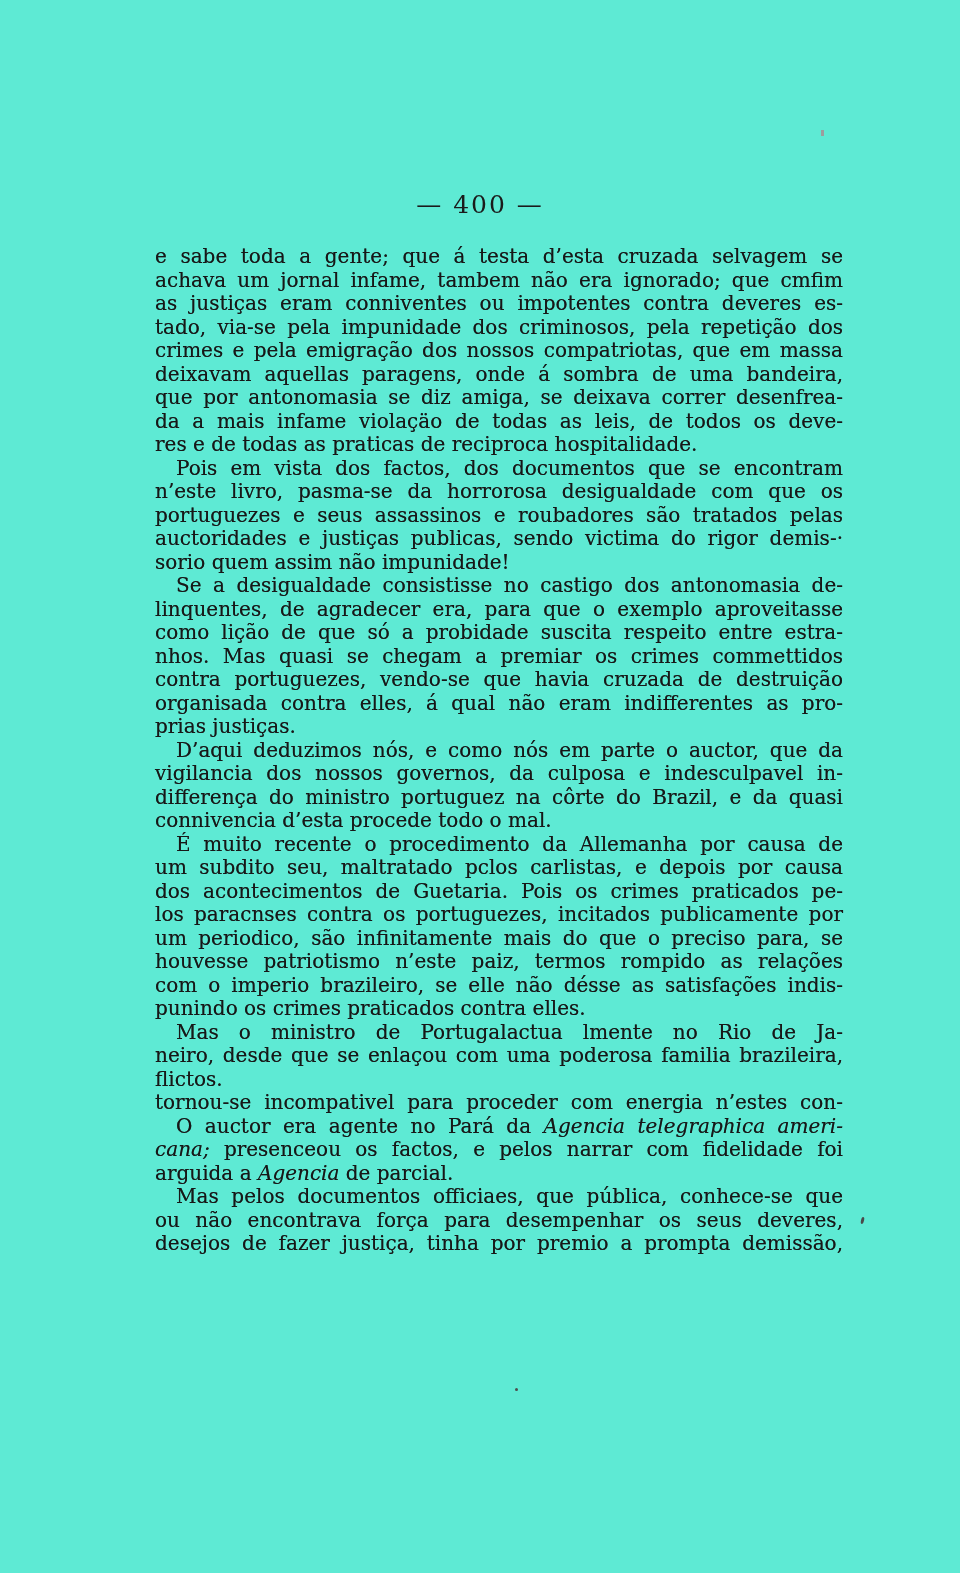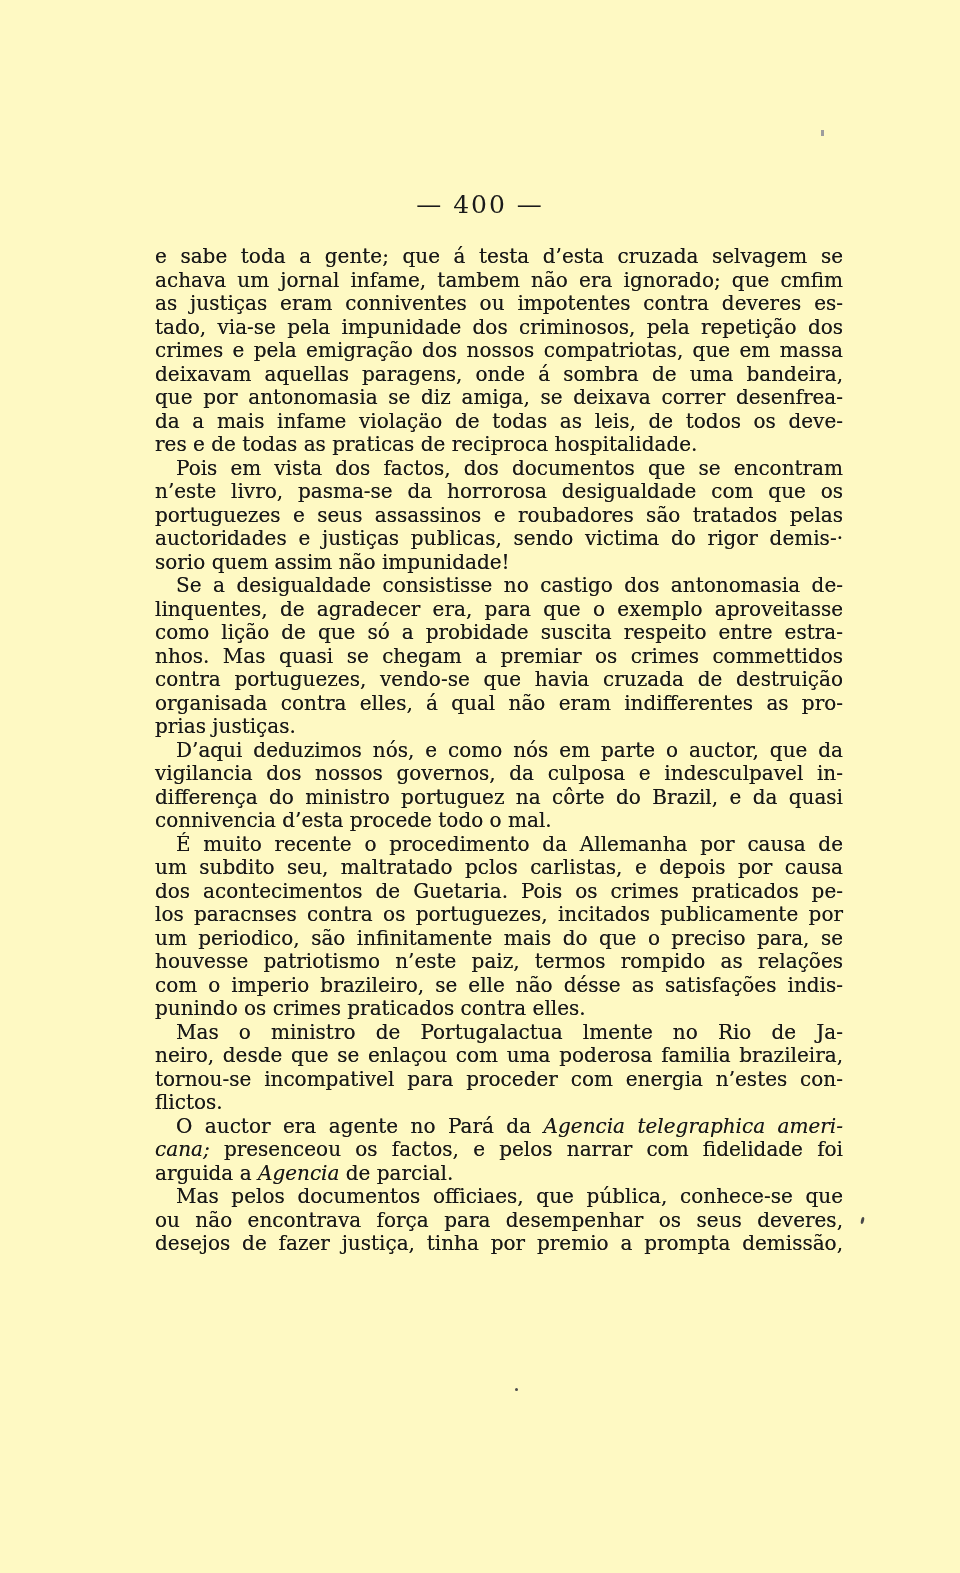--- a/index.html
+++ b/index.html
@@ -4,21 +4,21 @@
 <style>
   html, body {
     margin: 0;
     padding: 0;
     background: #fdfdfc;
   }
   .page {
     position: relative;
     width: 960px;
     height: 1573px;
-    background: #fef9c3;
+    background: #5eead4;
     overflow: hidden;
     font-family: "DejaVu Serif", "Liberation Serif", serif;
     color: #161616;
   }
   .page-number {
     position: absolute;
     top: 190px;
     left: 0;
     width: 960px;
     text-align: center;
@@ -100,22 +100,22 @@
         <div class="line"><span>dos acontecimentos de Guetaria. Pois os crimes praticados pe-</span></div>
         <div class="line"><span>los paracnses contra os portuguezes, incitados publicamente por</span></div>
         <div class="line"><span>um periodico, são infinitamente mais do que o preciso para, se</span></div>
         <div class="line"><span>houvesse patriotismo n’este paiz, termos rompido as relações</span></div>
         <div class="line"><span>com o imperio brazileiro, se elle não désse as satisfações indis-</span></div>
         <div class="line lastline"><span>punindo os crimes praticados contra elles.</span></div>
       </div>
       <div class="paragraph">
         <div class="line indent"><span>Mas o ministro de Portugalactua lmente no Rio de Ja-</span></div>
         <div class="line"><span>neiro, desde que se enlaçou com uma poderosa familia brazileira,</span></div>
+        <div class="line lastline"><span>flictos.</span></div>
         <div class="line"><span>tornou-se incompativel para proceder com energia n’estes con-</span></div>
-        <div class="line lastline"><span>flictos.</span></div>
       </div>
       <div class="paragraph">
         <div class="line indent"><span>O auctor era agente no Pará da </span><span class="it">Agencia telegraphica ameri-</span></div>
         <div class="line"><span class="it">cana;</span><span> presenceou os factos, e pelos narrar com fidelidade foi</span></div>
         <div class="line lastline"><span>arguida a </span><span class="it">Agencia</span><span> de parcial.</span></div>
       </div>
       <div class="paragraph">
         <div class="line indent"><span>Mas pelos documentos officiaes, que pública, conhece-se que</span></div>
         <div class="line"><span>ou não encontrava força para desempenhar os seus deveres,</span></div>
         <div class="line"><span>desejos de fazer justiça, tinha por premio a prompta demissão,</span></div>

